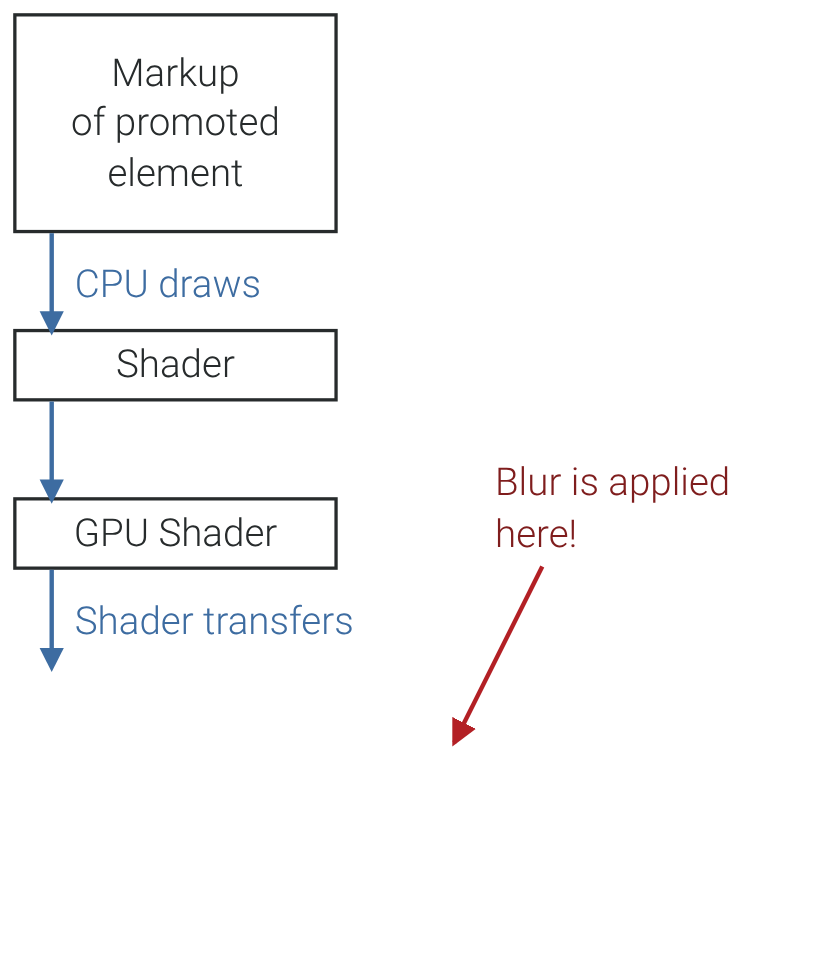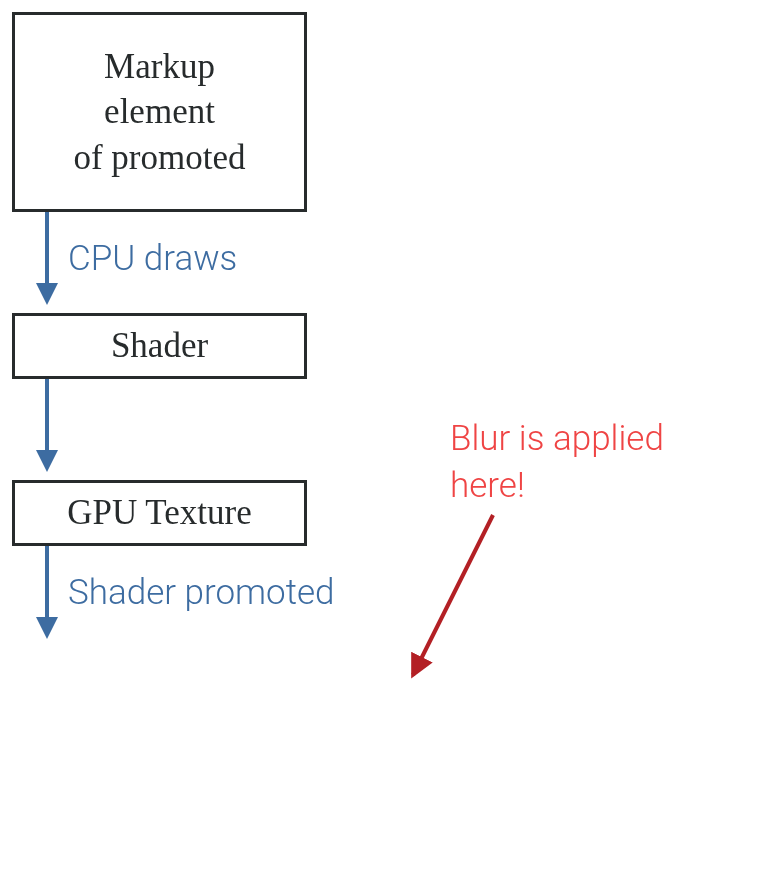--- a/index.html
+++ b/index.html
@@ -26,31 +26,30 @@
       text-align: center;
       display: flex;
       align-items: center;
       justify-content: center;
       flex-direction: column;
       color: #272b2c;
       font-size: 35px;
       line-height: 1.3;
       width: 295px;
       padding: 28px 8px;
-      font-family: Liberation Serif, serif;
     }
     .box-tall {
       height: 200px;
     }
     .box-short {
       height: 66px;
     }
     .arrow-section {
       position: relative;
-      height: 101px;
+      height: 87px;
       width: 295px;
     }
     .arrow {
       position: absolute;
       left: 33px;
       top: 0;
       width: 4px;
       height: 93px;
     }
     .arrow-line {
@@ -76,39 +75,39 @@
       left: 56px;
       top: 26px;
       color: #3d6ca1;
       font-size: 35px;
       white-space: nowrap;
     }
     .annotation {
       position: absolute;
       left: 450px;
       top: 415px;
-      color: #ef4444;
+      color: #7f1d1d;
       font-size: 35px;
       line-height: 1.35;
     }
     .annotation-arrow {
       position: absolute;
       left: 393px;
       top: 505px;
     }
   </style>
 </head>
 <body>
 
 <div class="diagram">
 
   <div class="box box-tall">
     <span>Markup</span>
+    <span>of promoted</span>
     <span>element</span>
-    <span>of promoted</span>
   </div>
 
   <div class="arrow-section">
     <div class="arrow">
       <div class="arrow-line"></div>
       <div class="arrow-head"></div>
     </div>
     <div class="arrow-label">CPU draws</div>
   </div>
 
@@ -117,29 +116,29 @@
   </div>
 
   <div class="arrow-section">
     <div class="arrow">
       <div class="arrow-line"></div>
       <div class="arrow-head"></div>
     </div>
   </div>
 
   <div class="box box-short">
-    <span>GPU Texture</span>
+    <span>GPU Shader</span>
   </div>
 
   <div class="arrow-section">
     <div class="arrow">
       <div class="arrow-line"></div>
       <div class="arrow-head"></div>
     </div>
-    <div class="arrow-label">Shader promoted</div>
+    <div class="arrow-label">Shader transfers</div>
   </div>
 
 
 </div>
 
 <div class="annotation">
   <span>Blur is applied</span><br>
   <span>here!</span>
 </div>
 

